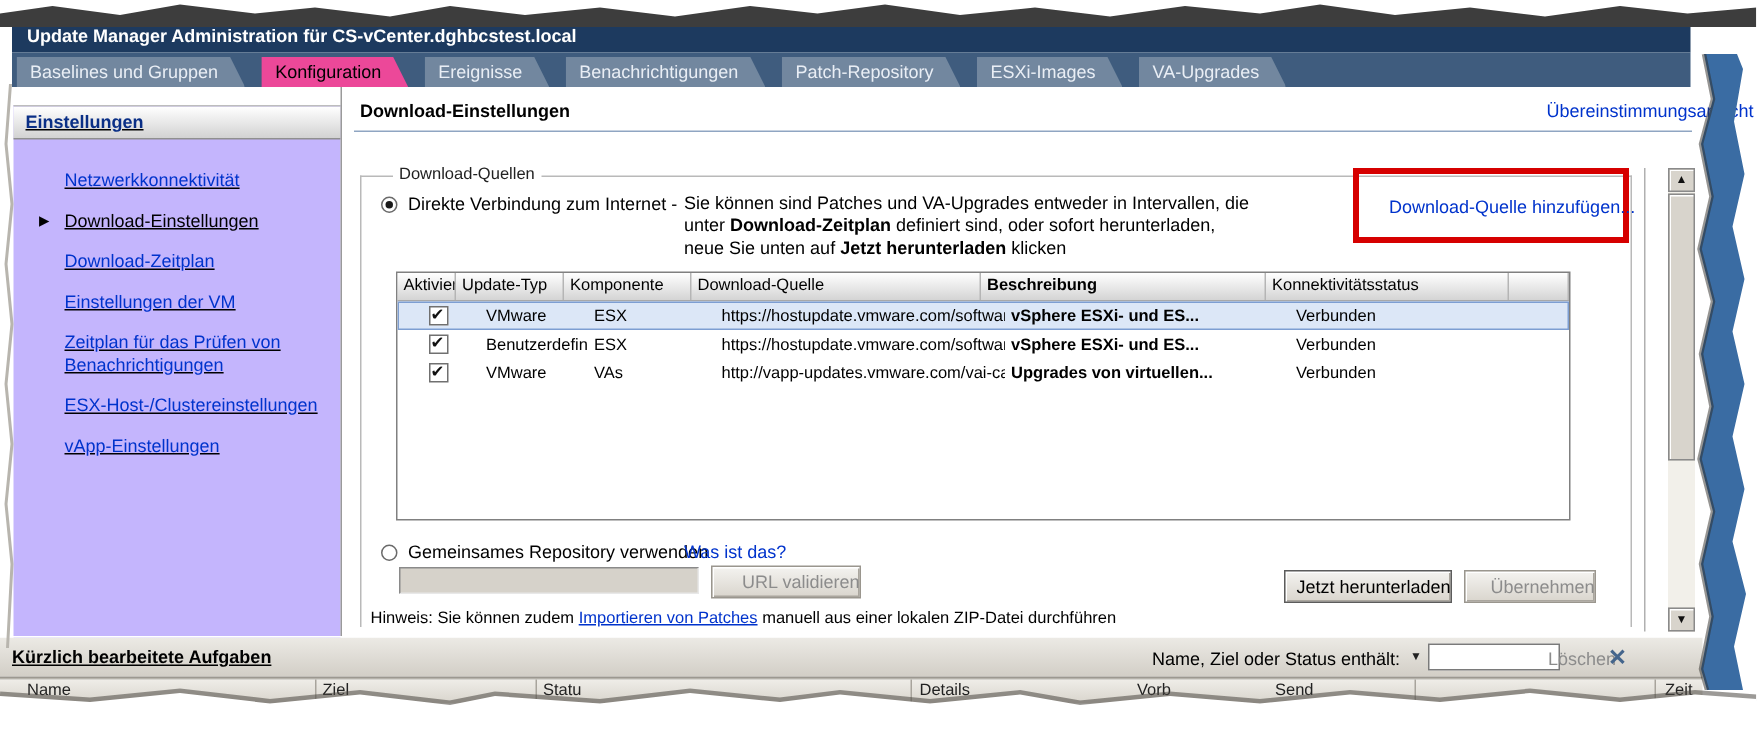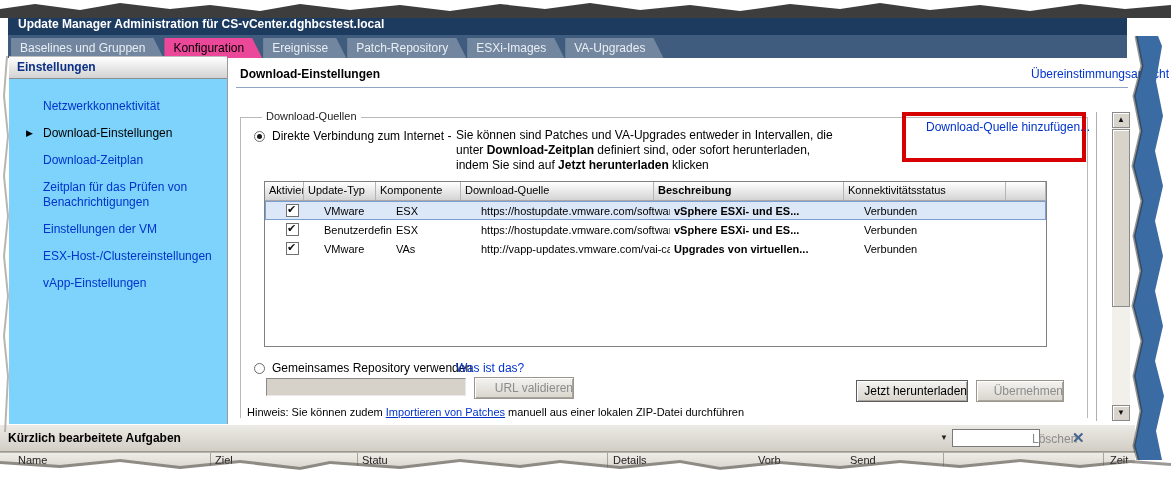--- a/index.html
+++ b/index.html
@@ -4,27 +4,27 @@
 <style>
   html,body{margin:0;padding:0;background:#fff;}
   .screen{position:relative;width:1171px;height:486px;background:#fff;
     font-family:"Liberation Sans",sans-serif;font-size:12px;color:#000;overflow:hidden;}
 
   
   .titlebar{position:absolute;left:8px;top:13px;width:1119px;height:22px;background:#1d3a5f;
     color:#fff;font-weight:bold;line-height:22px;padding-left:10px;box-sizing:border-box;}
   .tabbar{position:absolute;left:8px;top:35px;width:1119px;height:23px;background:#3f5c7e;
     display:flex;align-items:flex-end;padding-left:3px;box-sizing:border-box;}
-  .tab{height:20px;line-height:20px;padding:0 18px 0 9px;margin-right:1px;color:#e9eef5;
+  .tab{height:20px;line-height:20px;padding:0 18px 0 9px;margin-right:11px;color:#e9eef5;
     background:#72879f;white-space:nowrap;
     clip-path:polygon(0 0,calc(100% - 10px) 0,100% 100%,0 100%);}
   .tab.active{background:#ec4899;color:#000;}
 
   
-  .sidebar{position:absolute;left:9px;top:56px;width:218px;height:368px;background:#7dd3fc;}
+  .sidebar{position:absolute;left:9px;top:70px;width:218px;height:368px;background:#c4b5fd;text-decoration:underline;}
   .sidebar-header{height:21px;line-height:21px;background:linear-gradient(#ffffff,#d2d2d2);
     border-top:1px solid #bdbdbd;border-bottom:1px solid #8f8f8f;font-weight:bold;color:#0a2f86;padding-left:8px;}
   .sidebar-items{padding-top:14px;}
   .sidebar-item{position:relative;padding:6px 8px 6px 34px;color:#0033cc;line-height:15px;}
   .sidebar-item.selected{color:#000;}
   .sel-arrow{position:absolute;left:17px;top:6px;color:#000;font-size:9px;}
   .v-divider{position:absolute;left:227px;top:58px;width:1px;height:366px;background:#9a9a9a;}
 
   
   .main-title{position:absolute;left:240px;top:67px;font-weight:bold;}
@@ -35,21 +35,21 @@
   .groupbox{position:absolute;left:240px;top:117px;width:848px;height:301px;
     border:1px solid #b9b9b9;border-bottom:none;box-sizing:border-box;}
   .groupbox-legend{position:absolute;top:-8px;left:8px;background:#fff;padding:0 4px;font-size:11px;color:#222;margin-left:13px;}
 
   .radio{position:absolute;width:11px;height:11px;border:1px solid #6a6a6a;border-radius:50%;
     background:#fff;box-sizing:border-box;}
   .radio.checked::after{content:"";position:absolute;left:2px;top:2px;width:5px;height:5px;border-radius:50%;background:#1a1a1a;}
   .radio1{left:13px;top:13px;} .radio1-label{position:absolute;left:31px;top:11px;}
   .desc{position:absolute;left:215px;top:10px;width:430px;line-height:15px;}
   .redbox{position:absolute;left:661px;top:-6px;width:184px;height:50px;border:4px solid #d60000;box-sizing:border-box;}
-  .add-source-link{position:absolute;left:20px;top:4px;color:#0033cc;white-space:nowrap;}
+  .add-source-link{position:absolute;left:20px;top:15px;color:#0033cc;white-space:nowrap;}
 
   
   .tbl{position:absolute;left:23px;top:63px;width:783px;height:166px;border:1px solid #808080;
     background:#fff;font-size:11px;box-sizing:border-box;overflow:hidden;}
   .tbl-header{display:flex;height:18px;background:linear-gradient(#ffffff,#d4d4d4);border-bottom:1px solid #a8a8a8;}
   .tbl-header .c{border-right:1px solid #b5b5b5;}
   .c{padding:2px 4px;box-sizing:border-box;white-space:nowrap;overflow:hidden;}
   .c1{width:39px;text-align:left;} .c2{width:72px;} .c3{width:85px;} .c4{width:193px;} .c5{width:190px;font-weight:bold;} .c6{width:162px;} .c7{flex:1;border-right:none;}
   .tbl-row{display:flex;height:19px;align-items:center;}
   .tbl-row.selected{background:#dce7f7;outline:1px solid #7d9ed2;outline-offset:-1px;}
@@ -77,21 +77,21 @@
   .scrollbar{position:absolute;left:1112px;top:112px;width:18px;height:309px;background:#f2f0ea;box-sizing:border-box;}
   .sb-btn{position:absolute;left:0;width:18px;height:16px;background:#d8d4cc;border:1px solid #8a8a8a;
     box-shadow:inset 1px 1px 0 #fff;text-align:center;line-height:14px;font-size:8px;color:#111;box-sizing:border-box;}
   .sb-up{top:0;} .sb-down{bottom:0;}
   .sb-thumb{position:absolute;left:0;top:17px;width:18px;height:178px;background:#d8d4cc;border:1px solid #8a8a8a;
     box-shadow:inset 1px 1px 0 #fff;box-sizing:border-box;}
 
   
   .taskbar{position:absolute;left:0;top:424px;width:1135px;height:28px;
     background:linear-gradient(#eceae5,#d2cec6);border-top:1px solid #ffffff;border-bottom:1px solid #9c9890;box-sizing:border-box;}
-  .taskbar-title{position:absolute;left:8px;top:6px;font-weight:bold;}
+  .taskbar-title{position:absolute;left:8px;top:6px;font-weight:bold;text-decoration:underline;}
   .filter-label{position:absolute;left:768px;top:7px;}
   .filter-caret{position:absolute;left:940px;top:8px;font-size:8px;color:#222;}
   .filter-input{position:absolute;left:952px;top:4px;width:88px;height:18px;border:1px solid #7a7a7a;background:#fff;box-sizing:border-box;}
   .clear-btn{position:absolute;left:1032px;top:7px;color:#8c8c8c;}
   .close-x{position:absolute;left:1072px;top:4px;color:#44658c;font-size:15px;font-weight:bold;}
 
   
   .frag-bar{position:absolute;left:0;top:452px;width:1135px;height:16px;
     background:linear-gradient(#efede8,#d8d4cc);border-top:1px solid #b5b2aa;font-size:11px;color:#222;}
   .frag{position:absolute;top:1px;white-space:nowrap;}
@@ -103,56 +103,57 @@
 <body>
 
 <div class="screen">
 
   <div class="titlebar">Update Manager Administration für CS-vCenter.dghbcstest.local</div>
 
   <div class="tabbar">
     <div class="tab">Baselines und Gruppen</div>
     <div class="tab active">Konfiguration</div>
     <div class="tab">Ereignisse</div>
+    <div class="tab">Benachrichtigungen</div>
     <div class="tab">Patch-Repository</div>
     <div class="tab">ESXi-Images</div>
     <div class="tab">VA-Upgrades</div>
   </div>
 
   <div class="sidebar">
     <div class="sidebar-header">Einstellungen</div>
     <div class="sidebar-items">
       <div class="sidebar-item">Netzwerkkonnektivität</div>
       <div class="sidebar-item selected">
         <span class="sel-arrow">▶</span>
         <span>Download-Einstellungen</span>
       </div>
       <div class="sidebar-item">Download-Zeitplan</div>
+      <div class="sidebar-item">Einstellungen der VM</div>
       <div class="sidebar-item">Zeitplan für das Prüfen von Benachrichtigungen</div>
-      <div class="sidebar-item">Einstellungen der VM</div>
       <div class="sidebar-item">ESX-Host-/Clustereinstellungen</div>
       <div class="sidebar-item">vApp-Einstellungen</div>
     </div>
   </div>
   <div class="v-divider"></div>
 
   <div class="main-title">Download-Einstellungen</div>
   <div class="compliance-link">Übereinstimmungsansicht</div>
   <div class="header-rule"></div>
 
   <div class="groupbox">
     <div class="groupbox-legend">Download-Quellen</div>
 
     <div class="radio checked radio1"></div>
     <div class="radio1-label">Direkte Verbindung zum Internet -</div>
 
     <div class="desc">
       <span>Sie können sind Patches und VA-Upgrades entweder in Intervallen, die</span><br>
       <span>unter </span><b>Download-Zeitplan</b><span> definiert sind, oder sofort herunterladen,</span><br>
-      <span>indem Sie sind auf </span><b>Jetzt herunterladen</b><span> klicken</span>
+      <span>neue Sie unten auf </span><b>Jetzt herunterladen</b><span> klicken</span>
     </div>
 
     <div class="redbox">
       <div class="add-source-link">Download-Quelle hinzufügen...</div>
     </div>
 
     <div class="tbl">
       <div class="tbl-header">
         <div class="c c1">Aktiviert</div>
         <div class="c c2">Update-Typ</div>
@@ -211,20 +212,21 @@
 
   <div class="content-edge"></div>
   <div class="scrollbar">
     <div class="sb-btn sb-up">▲</div>
     <div class="sb-thumb"></div>
     <div class="sb-btn sb-down">▼</div>
   </div>
 
   <div class="taskbar">
     <div class="taskbar-title">Kürzlich bearbeitete Aufgaben</div>
+    <div class="filter-label">Name, Ziel oder Status enthält:</div>
     <div class="filter-caret">▼</div>
     <input class="filter-input" value="" style="">
     <div class="clear-btn">Löschen</div>
     <div class="close-x">✕</div>
   </div>
 
   <div class="frag-bar">
     <span class="frag" style="left:18px">Name</span>
     <span class="frag" style="left:215px">Ziel</span>
     <span class="frag" style="left:362px">Statu</span>

